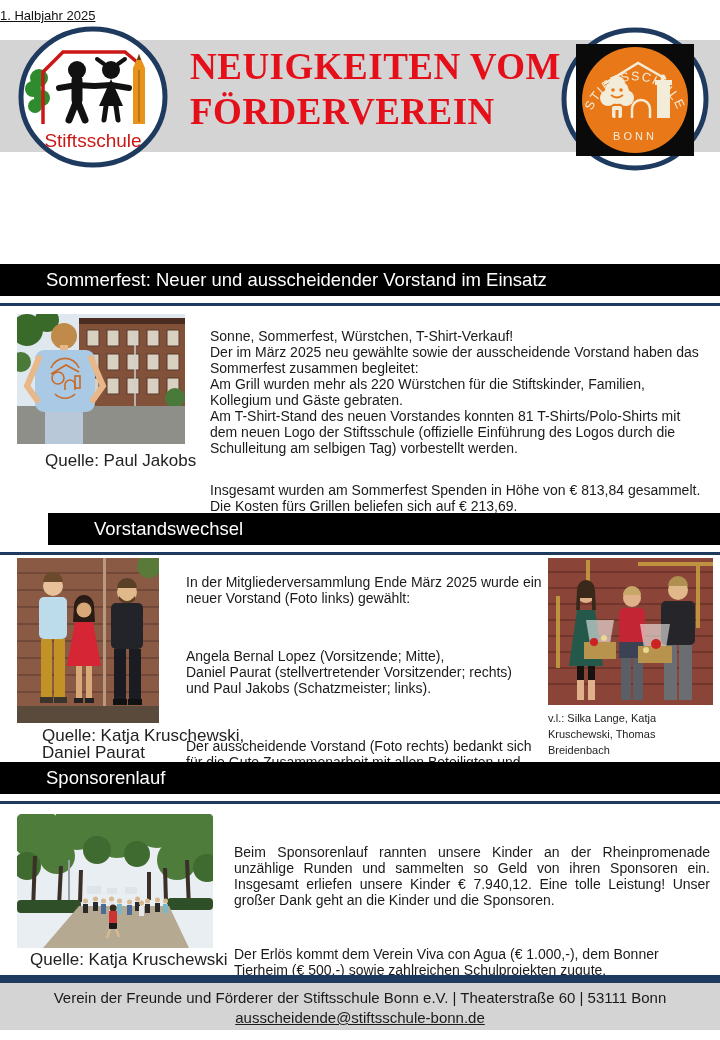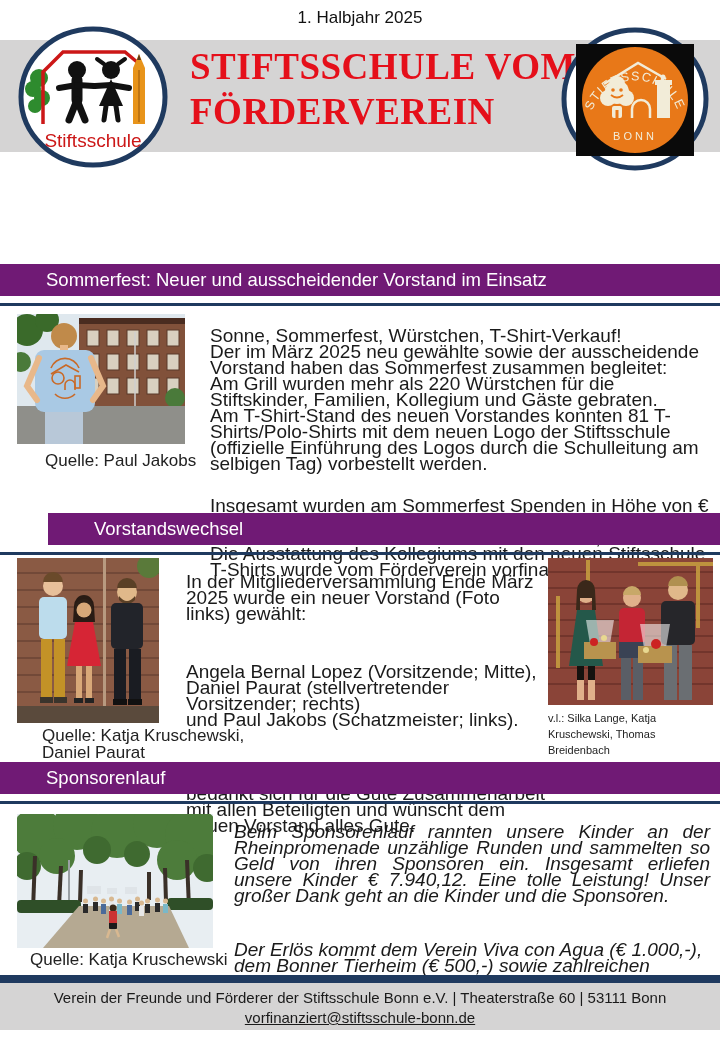--- a/index.html
+++ b/index.html
@@ -1,52 +1,52 @@
 <!DOCTYPE html>
 <html lang="de"><head>
 <meta charset="utf-8">
 <style>
   html,body{margin:0;padding:0;background:#f0f0f0;}
   .page{
     position:relative;width:720px;height:1040px;margin:0 auto;background:#ffffff;
     font-family:"Liberation Sans","DejaVu Sans",sans-serif;color:#1a1a1a;overflow:hidden;
   }
   .abs{position:absolute;}
-  .issue{top:8px;left:0;width:720px;text-align:center;font-size:17px;color:#111;}
+  .issue{top:8px;left:0;width:720px;text-align:left;font-size:13px;color:#111;text-decoration:underline;}
   .gray-band{top:40px;left:0;width:720px;height:112px;background:#d5d4d4;}
   .title{left:190px;top:44px;font-family:"Liberation Serif","DejaVu Serif",serif;
          font-weight:bold;font-size:37px;line-height:45px;color:#e50f1a;letter-spacing:0.5px;}
   .logo{overflow:visible;}
   .logo svg{display:block;}
   .intro{left:26px;top:188px;width:672px;font-size:14.5px;line-height:20px;}
-  .section-bar{left:0;width:720px;height:32px;background:#701a75;color:#ffffff;
+  .section-bar{left:0;width:720px;height:32px;background:#000000;color:#ffffff;
                font-size:18.5px;line-height:32px;padding-left:46px;box-sizing:border-box;}
   .section-rule{left:0;width:720px;height:3px;background:#1f3a5f;}
-  .body-text{font-size:19px;line-height:16px;white-space:pre-line;}
+  .body-text{font-size:14px;line-height:16px;white-space:pre-line;}
   .body-text p{margin:0 0 10px 0;white-space:pre-line;}
   .just{text-align:justify;}
   .caption{font-size:17px;line-height:17px;color:#222;white-space:pre-line;}
   .photo{overflow:hidden;background:#888;}
   .photo svg{display:block;width:100%;height:100%;}
   .footer-bar{top:975px;left:0;width:720px;height:8px;background:#1f3a5f;}
   .footer{top:983px;left:0;width:720px;height:47px;background:#d5d4d4;text-align:center;
           font-size:15px;line-height:20px;padding-top:5px;box-sizing:border-box;}
   .footer a{color:#1a1a1a;text-decoration:underline;}
 </style>
 </head>
 <body>
 
 <div class="page">
 
   <div class="abs issue">1. Halbjahr 2025</div>
 
   <div class="abs gray-band"></div>
 
   <div class="abs title">
-    <div>STIFTSSCHULE VOM</div>
+    <div>NEUIGKEITEN VOM</div>
     <div>FÖRDERVEREIN</div>
   </div>
 
   <div class="abs logo" style="left:17px;top:26px;width:152px;height:142px;">
     <svg viewBox="0 0 152 142" width="152" height="142">
       <ellipse cx="76" cy="71" rx="72" ry="68" fill="#ffffff" stroke="#1f3a5f" stroke-width="5"></ellipse>
       <g fill="#2e8b2e">
         <circle cx="22" cy="52" r="9"></circle>
           <circle cx="16" cy="63" r="8"></circle>
         <circle cx="25" cy="72" r="8"></circle>
@@ -380,26 +380,26 @@
           <rect x="92" y="97" width="8" height="12" fill="#cc3333"></rect>
           <rect x="92" y="109" width="8" height="6" fill="#1a1a1a"></rect>
           <line x1="93" y1="115" x2="90" y2="124" stroke="#d8b890" stroke-width="2.5"></line>
           <line x1="99" y1="115" x2="102" y2="123" stroke="#d8b890" stroke-width="2.5"></line>
         </g>
       </g>
     </svg>
   </div>
   <div class="abs caption" style="left:30px;top:951px;">Quelle: Katja Kruschewski</div>
 
-  <div class="abs body-text" style="left:234px;top:808px;width:476px;font-style:italic;">
+  <div class="abs body-text" style="left:234px;top:828px;width:476px;">
     <p class="just">Beim Sponsorenlauf rannten unsere Kinder an der Rheinpromenade unzählige Runden und sammelten so Geld von ihren Sponsoren ein. Insgesamt erliefen unsere Kinder € 7.940,12. Eine tolle Leistung! Unser großer Dank geht an die Kinder und die Sponsoren.</p>
     <p style="margin-top:12px;">Der Erlös kommt dem Verein Viva con Agua (€ 1.000,-), dem Bonner Tierheim (€ 500,-) sowie zahlreichen Schulprojekten zugute.
 Zudem wurden aus den Spenden die Kosten für den
 Eiswagen (€ 300,-) und die Lineale (€ 268,-) gedeckt.</p>
   </div>
 
   <div class="abs footer-bar"></div>
   <div class="abs footer">
     <div>Verein der Freunde und Förderer der Stiftsschule Bonn e.V. | Theaterstraße 60 | 53111 Bonn</div>
-    <div><a href="#">vorfinanziert@stiftsschule-bonn.de</a></div>
+    <div><a href="#">ausscheidende@stiftsschule-bonn.de</a></div>
   </div>
 
 </div>
 
 </body></html>

